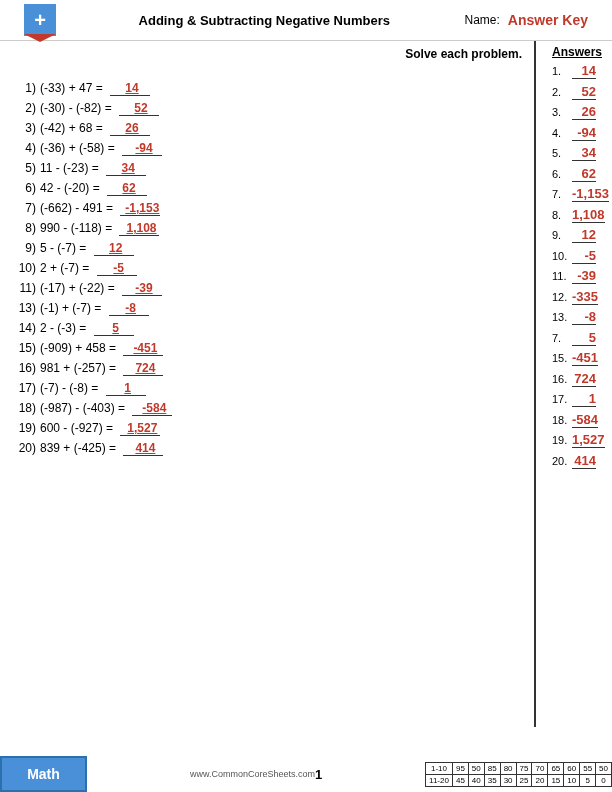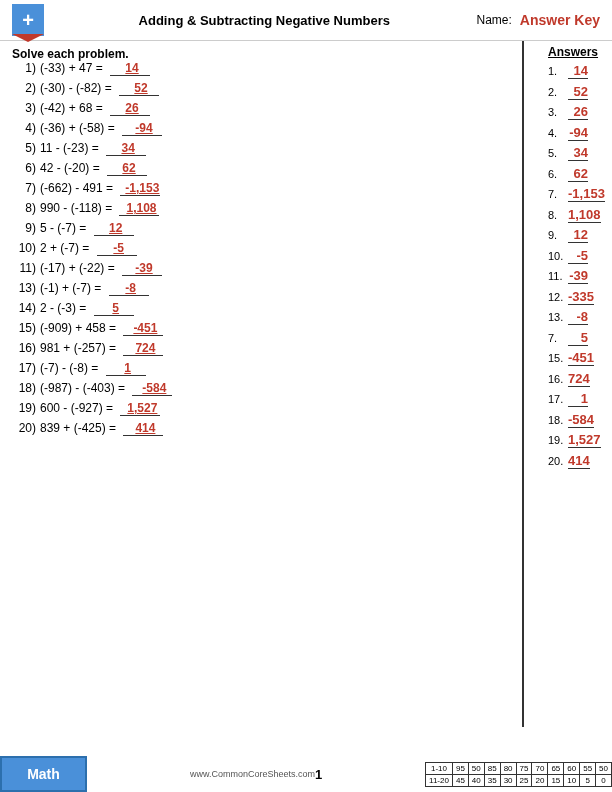--- a/index.html
+++ b/index.html
@@ -10,21 +10,21 @@
       font-size: 12px;
       background: #fff;
       position: relative;
       overflow: hidden;
     }
 
     
     .header {
       display: flex;
       align-items: center;
-      padding: 4px 12px;
+      padding: 4px 24px;
       border-bottom: 1px solid #ccc;
       position: relative;
     }
     .logo {
       width: 32px;
       height: 32px;
       background: #4a90d9;
       display: flex;
       align-items: center;
       justify-content: center;
@@ -70,22 +70,23 @@
       height: calc(792px - 50px - 36px - 20px);
     }
 
     
     .problems {
       flex: 1;
       padding: 6px 12px;
     }
     .solve-label {
       font-weight: bold;
-      margin-bottom: 0;
-      font-size: 12px;
+      margin-bottom: 20px;
+      font-size: 12px;
+      text-align: right;
     }
     .problem-row {
       display: flex;
       align-items: baseline;
       margin-bottom: 5px;
       font-size: 12px;
     }
     .problem-num {
       width: 24px;
       text-align: right;
@@ -104,23 +105,23 @@
     .underline-space {
       display: inline-block;
       min-width: 40px;
       border-bottom: 1px solid #333;
       margin-left: 4px;
       text-align: center;
     }
 
     
     .answer-key {
-      width: 90px;
+      width: 78px;
       border-left: 2px solid #333;
-      padding: 4px 24px;
+      padding: 4px 16px;
       font-size: 12px;
     }
     .answer-key-title {
       text-align: center;
       font-weight: bold;
       text-decoration: underline;
       margin-bottom: 4px;
       font-size: 12px;
     }
     .answer-key-row {

